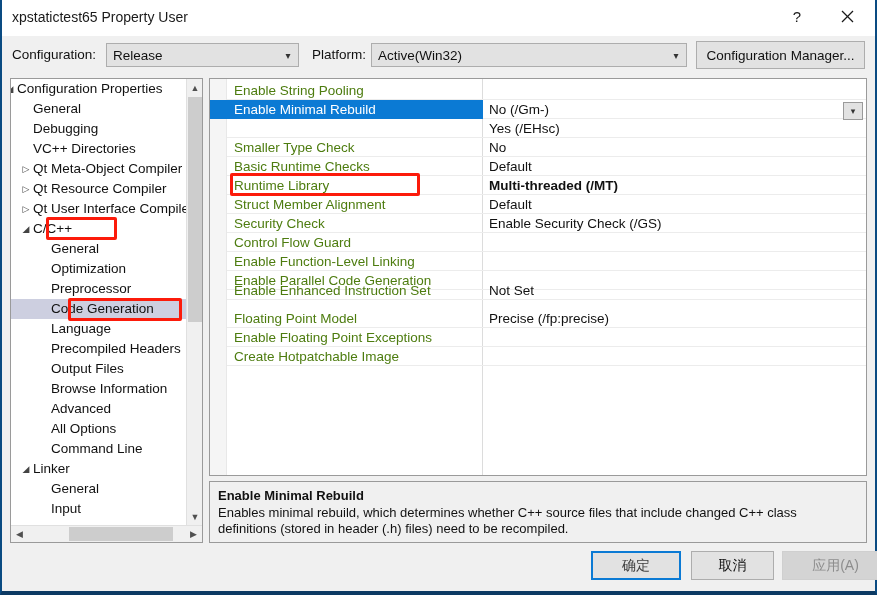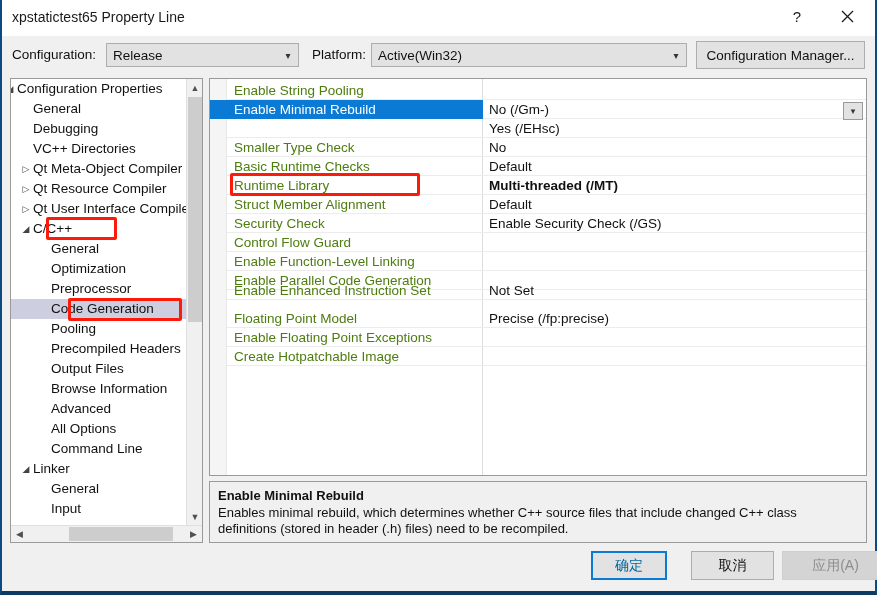--- a/index.html
+++ b/index.html
@@ -299,24 +299,24 @@
     position: absolute;
     top: 551px;
     height: 29px;
     font-size: 14px;
     display: flex;
     align-items: center;
     justify-content: center;
     cursor: default;
   }
   #ok-btn {
-    left: 589px; width: 76px;
+    left: 589px; width: 90px;
     background: #e2e2e2;
     border: 2px solid #0b7ad4;
-    color: #0369a1;
+    color: #404040;
   }
   #cancel-btn {
     left: 689px; width: 83px;
     background: #e2e2e2;
     border: 1px solid #adadad;
     color: #111;
   }
   #apply-btn {
     left: 780px; width: 107px;
     background: #d4d4d4;
@@ -334,21 +334,21 @@
   #annot-cpp { left: 44px; top: 217px; width: 71px; height: 23px; }
   #annot-codegen { left: 66px; top: 298px; width: 114px; height: 23px; }
   #annot-runtimelib { left: 228px; top: 173px; width: 190px; height: 23px; }
 </style>
 </head>
 <body>
 
 <div id="window">
 
   <div id="titlebar">
-    <div id="title-text">xpstatictest65 Property Line</div>
+    <div id="title-text">xpstatictest65 Property User</div>
     <div class="titlebtn" id="help-btn">?</div>
     <div class="titlebtn" id="close-btn">
       <svg width="13" height="13" viewBox="0 0 13 13" aria-hidden="true">
         <line x1="1" y1="1" x2="12" y2="12" stroke="#1a1a1a" stroke-width="1.2"></line>
         <line x1="12" y1="1" x2="1" y2="12" stroke="#1a1a1a" stroke-width="1.2"></line>
       </svg>
     </div>
   </div>
 
   <div id="configbar">
@@ -372,21 +372,21 @@
         <div class="tnode"><span class="glyph" style="left: 8px;"></span><span class="tlabel" style="margin-left: 22px;">Debugging</span></div>
         <div class="tnode"><span class="glyph" style="left: 8px;"></span><span class="tlabel" style="margin-left: 22px;">VC++ Directories</span></div>
         <div class="tnode"><span class="glyph" style="left: 8px; font-size: 9px;">▷</span><span class="tlabel" style="margin-left: 22px;">Qt Meta-Object Compiler</span></div>
         <div class="tnode"><span class="glyph" style="left: 8px; font-size: 9px;">▷</span><span class="tlabel" style="margin-left: 22px;">Qt Resource Compiler</span></div>
         <div class="tnode"><span class="glyph" style="left: 8px; font-size: 9px;">▷</span><span class="tlabel" style="margin-left: 22px;">Qt User Interface Compiler</span></div>
         <div class="tnode"><span class="glyph" style="left: 8px; font-size: 9px;">◢</span><span class="tlabel" style="margin-left: 22px;">C/C++</span></div>
         <div class="tnode"><span class="glyph" style="left: 26px;"></span><span class="tlabel" style="margin-left: 40px;">General</span></div>
         <div class="tnode"><span class="glyph" style="left: 26px;"></span><span class="tlabel" style="margin-left: 40px;">Optimization</span></div>
         <div class="tnode"><span class="glyph" style="left: 26px;"></span><span class="tlabel" style="margin-left: 40px;">Preprocessor</span></div>
         <div class="tnode sel"><span class="glyph" style="left: 26px;"></span><span class="tlabel" style="margin-left: 40px;">Code Generation</span></div>
-        <div class="tnode"><span class="glyph" style="left: 26px;"></span><span class="tlabel" style="margin-left: 40px;">Pooling</span></div>
+        <div class="tnode"><span class="glyph" style="left: 26px;"></span><span class="tlabel" style="margin-left: 40px;">Language</span></div>
         <div class="tnode"><span class="glyph" style="left: 26px;"></span><span class="tlabel" style="margin-left: 40px;">Precompiled Headers</span></div>
         <div class="tnode"><span class="glyph" style="left: 26px;"></span><span class="tlabel" style="margin-left: 40px;">Output Files</span></div>
         <div class="tnode"><span class="glyph" style="left: 26px;"></span><span class="tlabel" style="margin-left: 40px;">Browse Information</span></div>
         <div class="tnode"><span class="glyph" style="left: 26px;"></span><span class="tlabel" style="margin-left: 40px;">Advanced</span></div>
         <div class="tnode"><span class="glyph" style="left: 26px;"></span><span class="tlabel" style="margin-left: 40px;">All Options</span></div>
         <div class="tnode"><span class="glyph" style="left: 26px;"></span><span class="tlabel" style="margin-left: 40px;">Command Line</span></div>
         <div class="tnode"><span class="glyph" style="left: 8px; font-size: 9px;">◢</span><span class="tlabel" style="margin-left: 22px;">Linker</span></div>
         <div class="tnode"><span class="glyph" style="left: 26px;"></span><span class="tlabel" style="margin-left: 40px;">General</span></div>
         <div class="tnode"><span class="glyph" style="left: 26px;"></span><span class="tlabel" style="margin-left: 40px;">Input</span></div>
       </div>

